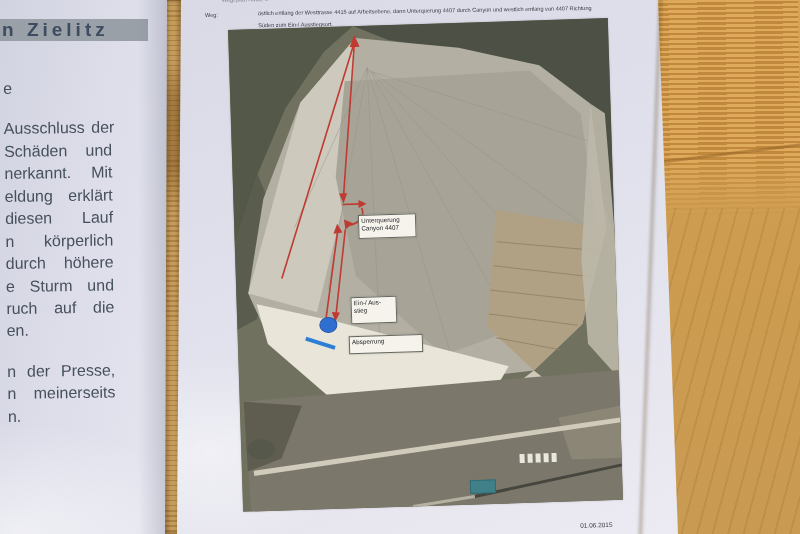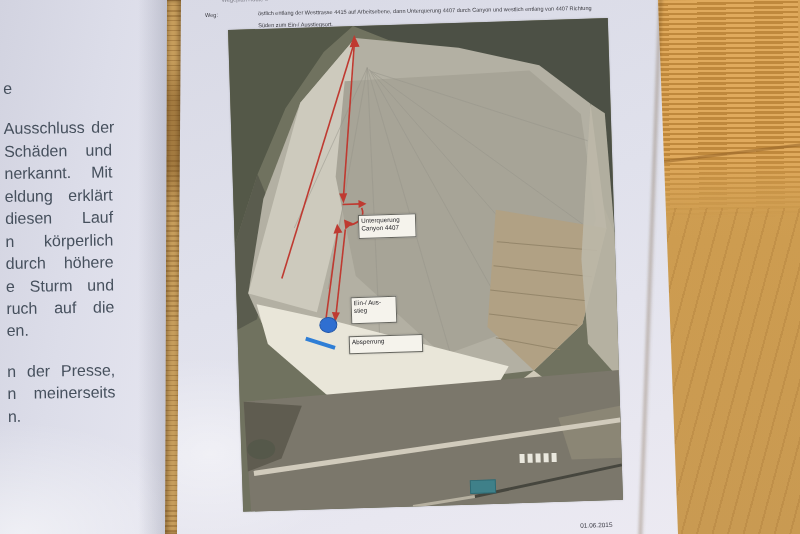--- a/index.html
+++ b/index.html
@@ -102,20 +102,23 @@
 <body>
 
 <div id="screen">
 
   <div class="abs" id="wood-stripes"></div>
   <div class="abs" id="wood-seam"></div>
   <div class="abs" id="wood-streaks"></div>
   <div class="abs" id="page-gap-strip"></div>
 
   <div class="abs" id="left-page">
+    <div class="abs" id="left-heading-box">
+      <span class="txt">n Zielitz</span>
+    </div>
     <div class="abs" id="left-text">
       <div class="lline lleft" style="top:80px">e</div>
       <div class="lline ljust" style="top:120px">Ausschluss der</div>
       <div class="lline ljust" style="top:143px">Schäden und</div>
       <div class="lline ljust" style="top:165px">nerkannt. Mit</div>
       <div class="lline ljust" style="top:188px">eldung erklärt</div>
       <div class="lline ljust" style="top:210px">diesen Lauf</div>
       <div class="lline ljust" style="top:233px">n körperlich</div>
       <div class="lline ljust" style="top:255px">durch höhere</div>
       <div class="lline ljust" style="top:278px">e Sturm und</div>

